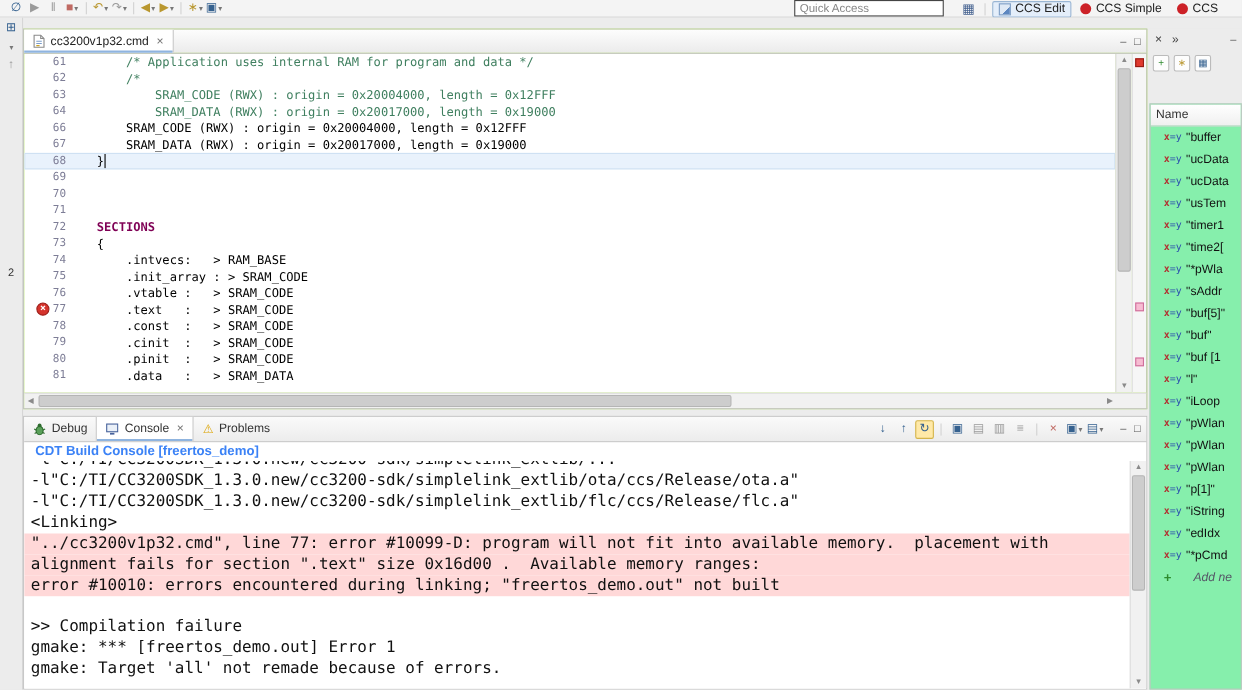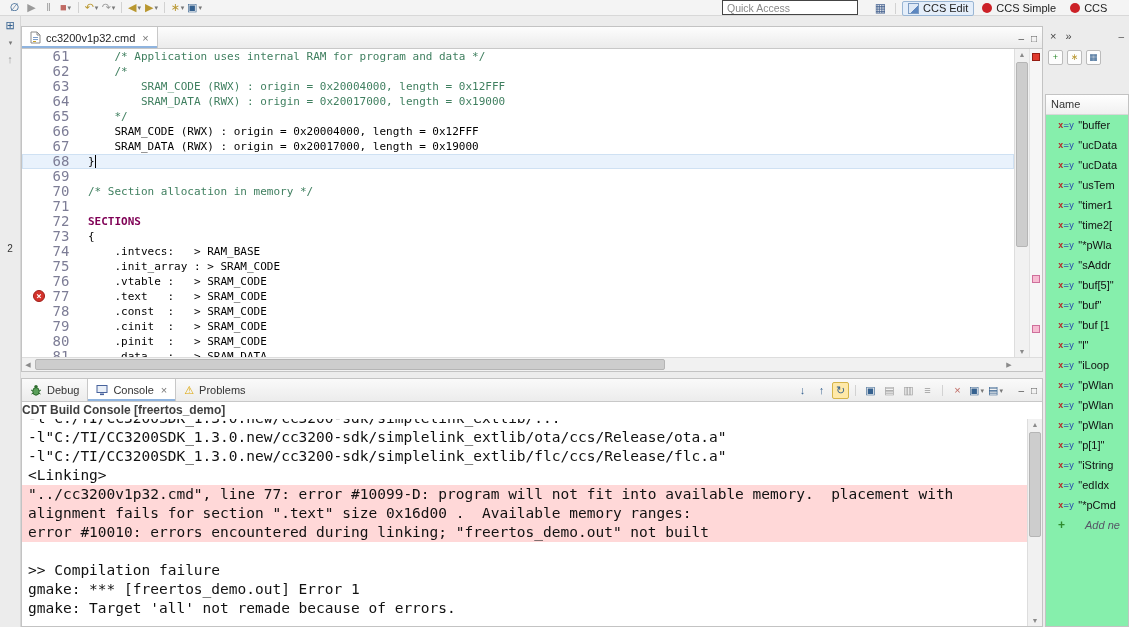--- a/index.html
+++ b/index.html
@@ -32,21 +32,21 @@
   .etab-bar{height:22px;background:linear-gradient(#fdfdfd,#ebebeb);border-bottom:1px solid #c8c8c8;position:relative;display:flex;align-items:stretch;flex:none;}
   .etab{display:flex;align-items:center;gap:5px;padding:0 8px;background:#fff;border-right:1px solid #c8c8c8;box-shadow:inset 0 -2px 0 #8fb4df;font-size:11px;color:#222;}
   .etab .close{color:#777;font-size:11px;margin-left:2px;}
   .pane-ctrl{position:absolute;right:5px;top:0;height:22px;display:flex;align-items:center;gap:7px;color:#555;font-size:10px;}
   .editor-body{flex:1;display:flex;overflow:hidden;min-height:0;}
   .code-area{flex:1;overflow:hidden;background:#fff;}
   .code-line{display:flex;height:15px;line-height:15px;font-family:"DejaVu Sans Mono",monospace;font-size:11px;white-space:pre;padding-left:10px;}
   .code-line.current{background:#e9f2fc;outline:1px solid #cfe1f3;outline-offset:-1px;}
   .ann{width:16px;flex:none;position:relative;}
   .err-badge{position:absolute;left:1px;top:1px;width:12px;height:12px;border-radius:50%;background:#d5332c;border:1px solid #9e1f1a;color:#fff;font-size:9px;font-weight:bold;display:flex;align-items:center;justify-content:center;line-height:1;}
-  .ln{width:30px;flex:none;text-align:center;padding-right:4px;color:#7d7d96;font-size:14px;font-family:"DejaVu Sans Mono",monospace;}
+  .ln{width:30px;flex:none;text-align:left;padding-right:4px;color:#7d7d96;font-size:10px;font-family:"DejaVu Sans Mono",monospace;}
   .ct{padding-left:10px;color:#000;}
   .ct.comment{color:#3f7f5f;}
   .ct.keyword{color:#7f0055;font-weight:bold;}
   .cursor{width:1px;height:13px;background:#000;margin-top:1px;flex:none;}
   .vscroll{width:15px;flex:none;background:#f1f1f1;border-left:1px solid #ddd;position:relative;color:#8a8a8a;}
   .vscroll .arr{position:absolute;left:0;width:100%;text-align:center;font-size:7px;height:11px;line-height:11px;}
   .vscroll .arr.top{top:0;} .vscroll .arr.bot{bottom:0;}
   .vthumb{position:absolute;left:1px;right:1px;background:#cdcdcd;border:1px solid #b5b5b5;border-radius:2px;}
   .ruler{width:13px;flex:none;background:#f6f6f6;border-left:1px solid #e2e2e2;position:relative;}
   .mark{position:absolute;left:2px;width:8px;height:8px;}
@@ -60,21 +60,21 @@
   
   .bottom-pane{position:absolute;left:21px;top:378px;width:1022px;height:249px;background:#fff;border:1px solid #c3c3c3;display:flex;flex-direction:column;}
   .btab-bar{height:23px;flex:none;background:linear-gradient(#fafafa,#ececec);border-bottom:1px solid #c8c8c8;display:flex;align-items:stretch;position:relative;}
   .btab{display:flex;align-items:center;gap:5px;padding:0 8px;font-size:11px;color:#333;}
   .btab.active{background:#fff;border-right:1px solid #c8c8c8;border-left:1px solid #c8c8c8;box-shadow:inset 0 -2px 0 #8fb4df;}
   .btab .close{color:#777;margin-left:2px;}
   .btoolbar{position:absolute;right:38px;top:0;height:23px;display:flex;align-items:center;gap:2px;}
   .btoolbar .tbi{height:17px;}
   .tbi.hl{background:#ffe9a8;border:1px solid #d4b44a;border-radius:2px;}
   .bmin{position:absolute;right:5px;top:0;height:23px;display:flex;align-items:center;gap:7px;color:#555;font-size:10px;}
-  .console-title{height:17px;flex:none;background:#fff;font-size:12px;font-weight:bold;color:#404040;padding:1px 0;}
+  .console-title{height:17px;flex:none;background:#fff;font-size:12px;font-weight:bold;color:#3b82f6;padding:1px 10px;}
   .console-scroll{flex:1;overflow:hidden;position:relative;background:#fff;}
   .con-line{height:19px;line-height:19px;font-family:"DejaVu Sans Mono",monospace;font-size:14.5px;white-space:pre;color:#111;padding-left:6px;margin-right:15px;}
   .con-line.error{background:#ffd8d8;}
   .con-line.clip{height:9px;overflow:hidden;}
   .con-line.clip .t{display:inline-block;transform:translateY(-10px);}
   .con-vscroll{position:absolute;right:0;top:0;bottom:0;width:15px;background:#f1f1f1;border-left:1px solid #ddd;color:#8a8a8a;}
   .con-vscroll .arr{position:absolute;left:0;width:100%;text-align:center;font-size:7px;height:11px;line-height:11px;}
   .con-vscroll .arr.top{top:0;} .con-vscroll .arr.bot{bottom:0;}
   .con-vscroll .vthumb{top:13px;height:105px;}
 
@@ -189,26 +189,25 @@
       <span>–</span>
       <span>□</span>
     </div>
   </div>
   <div class="editor-body">
     <div class="code-area">
         <div class="code-line"><span class="ann"></span><span class="ln">61</span><span class="ct comment">    /* Application uses internal RAM for program and data */</span></div>
         <div class="code-line"><span class="ann"></span><span class="ln">62</span><span class="ct comment">    /*</span></div>
         <div class="code-line"><span class="ann"></span><span class="ln">63</span><span class="ct comment">        SRAM_CODE (RWX) : origin = 0x20004000, length = 0x12FFF</span></div>
         <div class="code-line"><span class="ann"></span><span class="ln">64</span><span class="ct comment">        SRAM_DATA (RWX) : origin = 0x20017000, length = 0x19000</span></div>
-        <div class="code-line"><span class="ann"></span><span class="ln">65</span><span class="ct comment">    */</span></div>
         <div class="code-line"><span class="ann"></span><span class="ln">66</span><span class="ct code">    SRAM_CODE (RWX) : origin = 0x20004000, length = 0x12FFF</span></div>
         <div class="code-line"><span class="ann"></span><span class="ln">67</span><span class="ct code">    SRAM_DATA (RWX) : origin = 0x20017000, length = 0x19000</span></div>
         <div class="code-line current"><span class="ann"></span><span class="ln">68</span><span class="ct code">}</span><span class="cursor"></span></div>
         <div class="code-line"><span class="ann"></span><span class="ln">69</span><span class="ct code"></span></div>
-        <div class="code-line"><span class="ann"></span><span class="ln">70</span><span class="ct comment">/* Section allocation in memory */</span></div>
+        <div class="code-line"><span class="ann"></span><span class="ln">70</span></div>
         <div class="code-line"><span class="ann"></span><span class="ln">71</span><span class="ct code"></span></div>
         <div class="code-line"><span class="ann"></span><span class="ln">72</span><span class="ct keyword">SECTIONS</span></div>
         <div class="code-line"><span class="ann"></span><span class="ln">73</span><span class="ct code">{</span></div>
         <div class="code-line"><span class="ann"></span><span class="ln">74</span><span class="ct code">    .intvecs:   &gt; RAM_BASE</span></div>
         <div class="code-line"><span class="ann"></span><span class="ln">75</span><span class="ct code">    .init_array : &gt; SRAM_CODE</span></div>
         <div class="code-line"><span class="ann"></span><span class="ln">76</span><span class="ct code">    .vtable :   &gt; SRAM_CODE</span></div>
         <div class="code-line"><span class="ann"><span class="err-badge">×</span></span><span class="ln">77</span><span class="ct code">    .text   :   &gt; SRAM_CODE</span></div>
         <div class="code-line"><span class="ann"></span><span class="ln">78</span><span class="ct code">    .const  :   &gt; SRAM_CODE</span></div>
         <div class="code-line"><span class="ann"></span><span class="ln">79</span><span class="ct code">    .cinit  :   &gt; SRAM_CODE</span></div>
         <div class="code-line"><span class="ann"></span><span class="ln">80</span><span class="ct code">    .pinit  :   &gt; SRAM_CODE</span></div>

